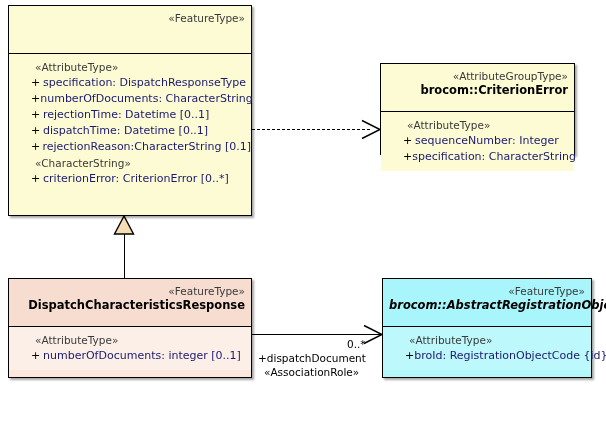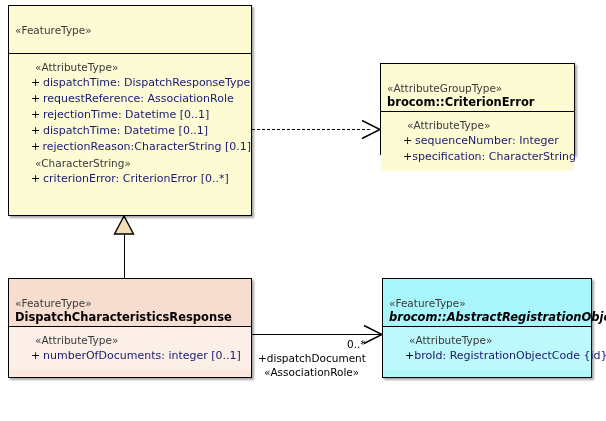--- a/index.html
+++ b/index.html
@@ -17,22 +17,22 @@
   }
 
   
   .uml-class {
     position: absolute;
     border: 1.5px solid #000000;
     box-sizing: border-box;
     box-shadow: 2px 2px 2px rgba(0,0,0,0.35);
   }
   .uml-header {
-    text-align: left;
-    padding: 17px 6px 6px 6px;
+    text-align: right;
+    padding: 5px 6px 6px 6px;
     border-bottom: 1.5px solid #000000;
     box-sizing: border-box;
   }
   .stereotype {
     font-size: 10.5px;
     color: #3a3a3a;
     line-height: 14px;
     white-space: nowrap;
   }
   .class-name {
@@ -145,25 +145,25 @@
 
   <div class="uml-class pal-yellow" style="left:8px; top:5px; width:244px; height:211px;">
     <div class="uml-header" style="height:48px;">
       <div class="stereotype">«FeatureType»</div>
     </div>
     <div class="uml-body">
       <div class="group-stereo">«AttributeType»</div>
 
       <div class="attr-row">
         <span class="attr-vis">+</span>
-        <span class="attr-text">dispatchTime: DispatchResponseType</span>
-      </div>
-      <div class="attr-row">
-        <span class="attr-vis">+</span>
-        <span class="attr-text">requestReference: AssociationRole</span>
+        <span class="attr-text">specification: DispatchResponseType</span>
+      </div>
+      <div class="attr-row">
+        <span class="attr-vis">+</span>
+        <span class="attr-text">numberOfDocuments: CharacterString</span>
       </div>
       <div class="attr-row">
         <span class="attr-vis">+</span>
         <span class="attr-text">rejectionTime: Datetime [0..1]</span>
       </div>
       <div class="attr-row">
         <span class="attr-vis">+</span>
         <span class="attr-text">dispatchTime: Datetime [0..1]</span>
       </div>
       <div class="attr-row">

